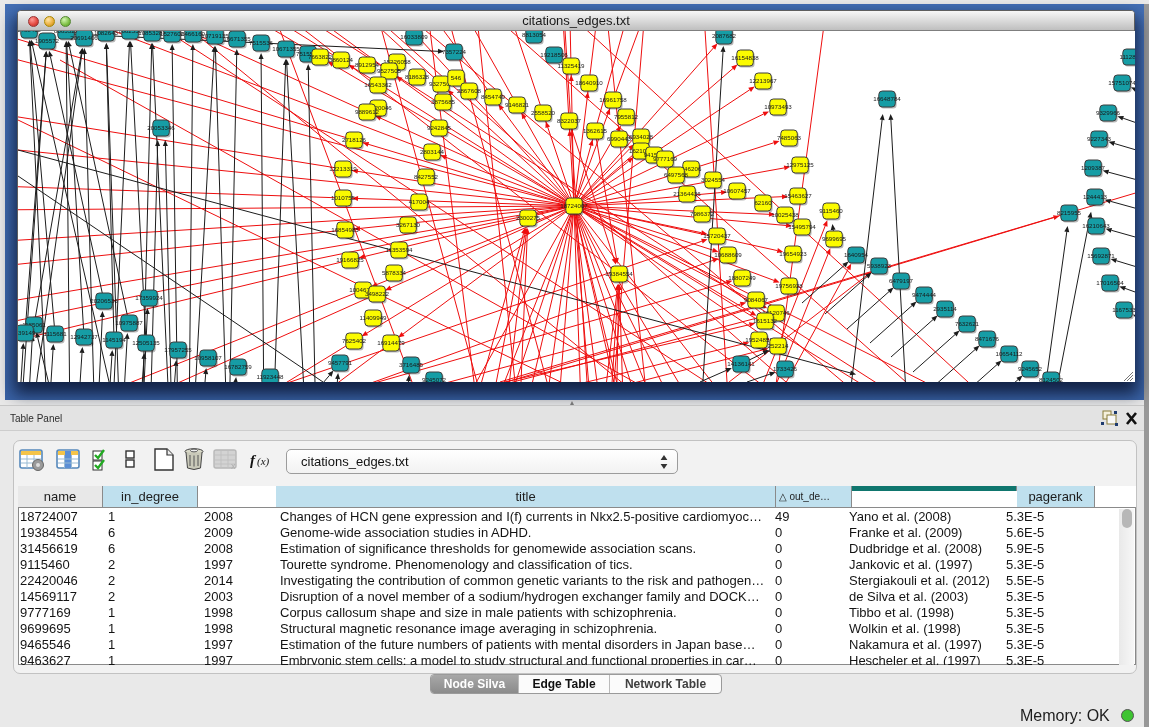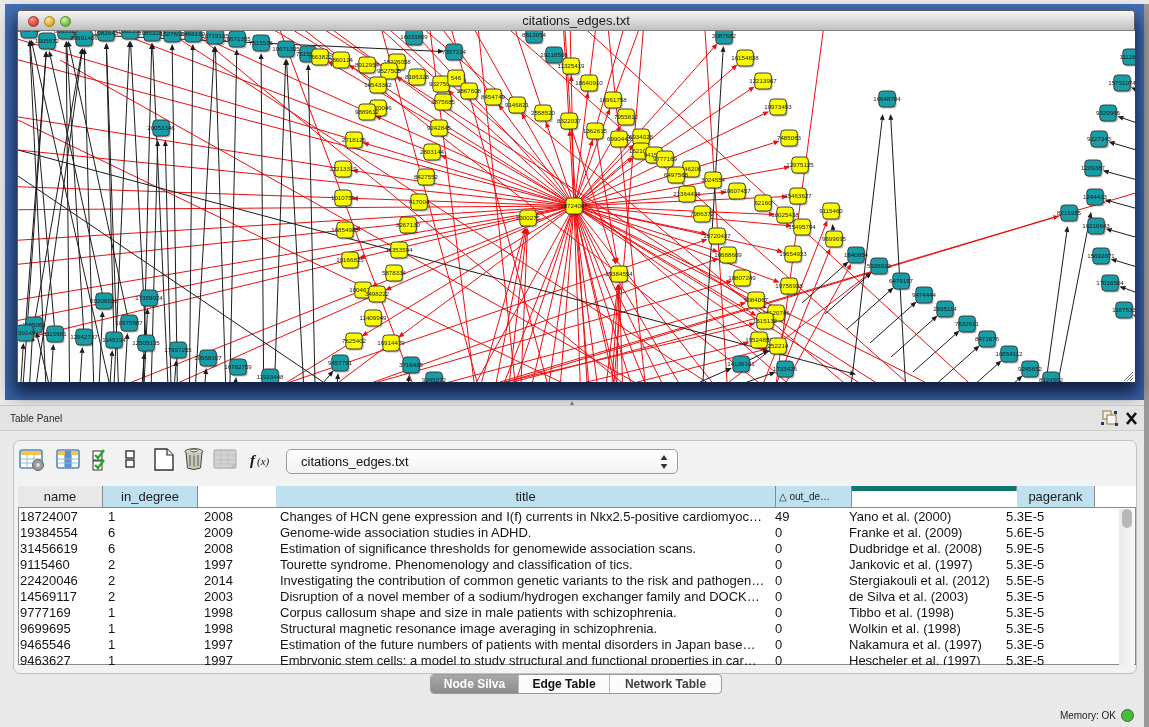--- a/index.html
+++ b/index.html
@@ -837,21 +837,21 @@
         <div style="position:absolute;left:198px;top:460px;width:78px;height:21px;background:#f97316;border-right:1px solid #8a8a8a;line-height:21px;text-align:center;font-size:13px;color:#1d1d1d">year</div>
         <div style="position:absolute;left:276px;top:486px;width:500px;height:21px;background:#bfe0ee;border-right:1px solid #8a8a8a;line-height:21px;text-align:center;font-size:13px;color:#1d1d1d">title</div>
         <div style="position:absolute;left:776px;top:486px;width:76px;height:21px;background:#bfe0ee;border-right:1px solid #8a8a8a;line-height:21px;text-align:left;padding-left:3px;font-size:10px;color:#1d1d1d">△ out_de…</div>
         <div style="position:absolute;left:852px;top:470px;width:165px;height:21px;background:#0f766e;border-right:1px solid #8a8a8a;line-height:21px;text-align:left;font-size:13px;color:#1d1d1d">short</div>
         <div style="position:absolute;left:1017px;top:486px;width:78px;height:21px;background:#bfe0ee;border-right:1px solid #8a8a8a;line-height:21px;text-align:center;font-size:13px;color:#1d1d1d">pagerank</div>
    <div style="position:absolute;left:20px;top:509px;width:85px;height:16px;line-height:16px;white-space:nowrap;overflow:hidden">18724007</div>
         <div style="position:absolute;left:108px;top:509px;width:95px;height:16px;line-height:16px;white-space:nowrap;overflow:hidden">1</div>
         <div style="position:absolute;left:204px;top:509px;width:78px;height:16px;line-height:16px;white-space:nowrap;overflow:hidden">2008</div>
         <div style="position:absolute;left:280px;top:509px;width:500px;height:16px;line-height:16px;white-space:nowrap;overflow:hidden">Changes of HCN gene expression and I(f) currents in Nkx2.5-positive cardiomyoc…</div>
         <div style="position:absolute;left:775px;top:509px;width:76px;height:16px;line-height:16px;white-space:nowrap;overflow:hidden">49</div>
-        <div style="position:absolute;left:849px;top:509px;width:165px;height:16px;line-height:16px;white-space:nowrap;overflow:hidden">Yano et al. (2000)</div>
+        <div style="position:absolute;left:849px;top:509px;width:165px;height:16px;line-height:16px;white-space:nowrap;overflow:hidden">Yano et al. (2008)</div>
         <div style="position:absolute;left:1006px;top:509px;width:78px;height:16px;line-height:16px;white-space:nowrap;overflow:hidden">5.3E-5</div>
         <div style="position:absolute;left:20px;top:525px;width:85px;height:16px;line-height:16px;white-space:nowrap;overflow:hidden">19384554</div>
         <div style="position:absolute;left:108px;top:525px;width:95px;height:16px;line-height:16px;white-space:nowrap;overflow:hidden">6</div>
         <div style="position:absolute;left:204px;top:525px;width:78px;height:16px;line-height:16px;white-space:nowrap;overflow:hidden">2009</div>
         <div style="position:absolute;left:280px;top:525px;width:500px;height:16px;line-height:16px;white-space:nowrap;overflow:hidden">Genome-wide association studies in ADHD.</div>
         <div style="position:absolute;left:775px;top:525px;width:76px;height:16px;line-height:16px;white-space:nowrap;overflow:hidden">0</div>
         <div style="position:absolute;left:849px;top:525px;width:165px;height:16px;line-height:16px;white-space:nowrap;overflow:hidden">Franke et al. (2009)</div>
         <div style="position:absolute;left:1006px;top:525px;width:78px;height:16px;line-height:16px;white-space:nowrap;overflow:hidden">5.6E-5</div>
         <div style="position:absolute;left:20px;top:541px;width:85px;height:16px;line-height:16px;white-space:nowrap;overflow:hidden">31456619</div>
         <div style="position:absolute;left:108px;top:541px;width:95px;height:16px;line-height:16px;white-space:nowrap;overflow:hidden">6</div>
@@ -915,13 +915,13 @@
  <div style="position:absolute;left:1101px;top:23px;width:15px;height:156px;background:linear-gradient(90deg,#e9e9e9,#f7f7f7)"></div>
  <div style="position:absolute;left:1103.5px;top:23px;width:10px;height:19px;border-radius:5px;background:#b7b7b7"></div>
 </div>
 
 <div class="abs" style="left:430px;top:674px;width:292px;height:20px;border:1px solid #9a9a9a;border-radius:4px;background:#fbfbfb;font-size:12px;font-weight:bold">
  <div style="position:absolute;left:0;top:0;width:87px;height:18px;background:linear-gradient(#a8a8a8,#8b8b8b);border-radius:3px 0 0 3px;color:#fff;text-align:center;line-height:18px">Node Silva</div>
  <div style="position:absolute;left:87px;top:0;width:91px;height:18px;border-left:1px solid #bbb;color:#111;text-align:center;line-height:18px">Edge Table</div>
  <div style="position:absolute;left:178px;top:0;width:112px;height:18px;border-left:1px solid #bbb;color:#404040;text-align:center;line-height:18px">Network Table</div>
 </div>
 
-<div class="abs" style="left:1020px;top:709px;width:96px;text-align:right;font-size:10px;color:#1d1d1d;line-height:13px">Memory: OK</div>
+<div class="abs" style="left:1020px;top:709px;width:96px;font-size:16px;color:#1d1d1d;line-height:13px">Memory: OK</div>
 <div class="abs" style="left:1121px;top:709px;width:13px;height:13px;border-radius:50%;background:#3ec432;border:1px solid #555"></div>
 </body></html>

